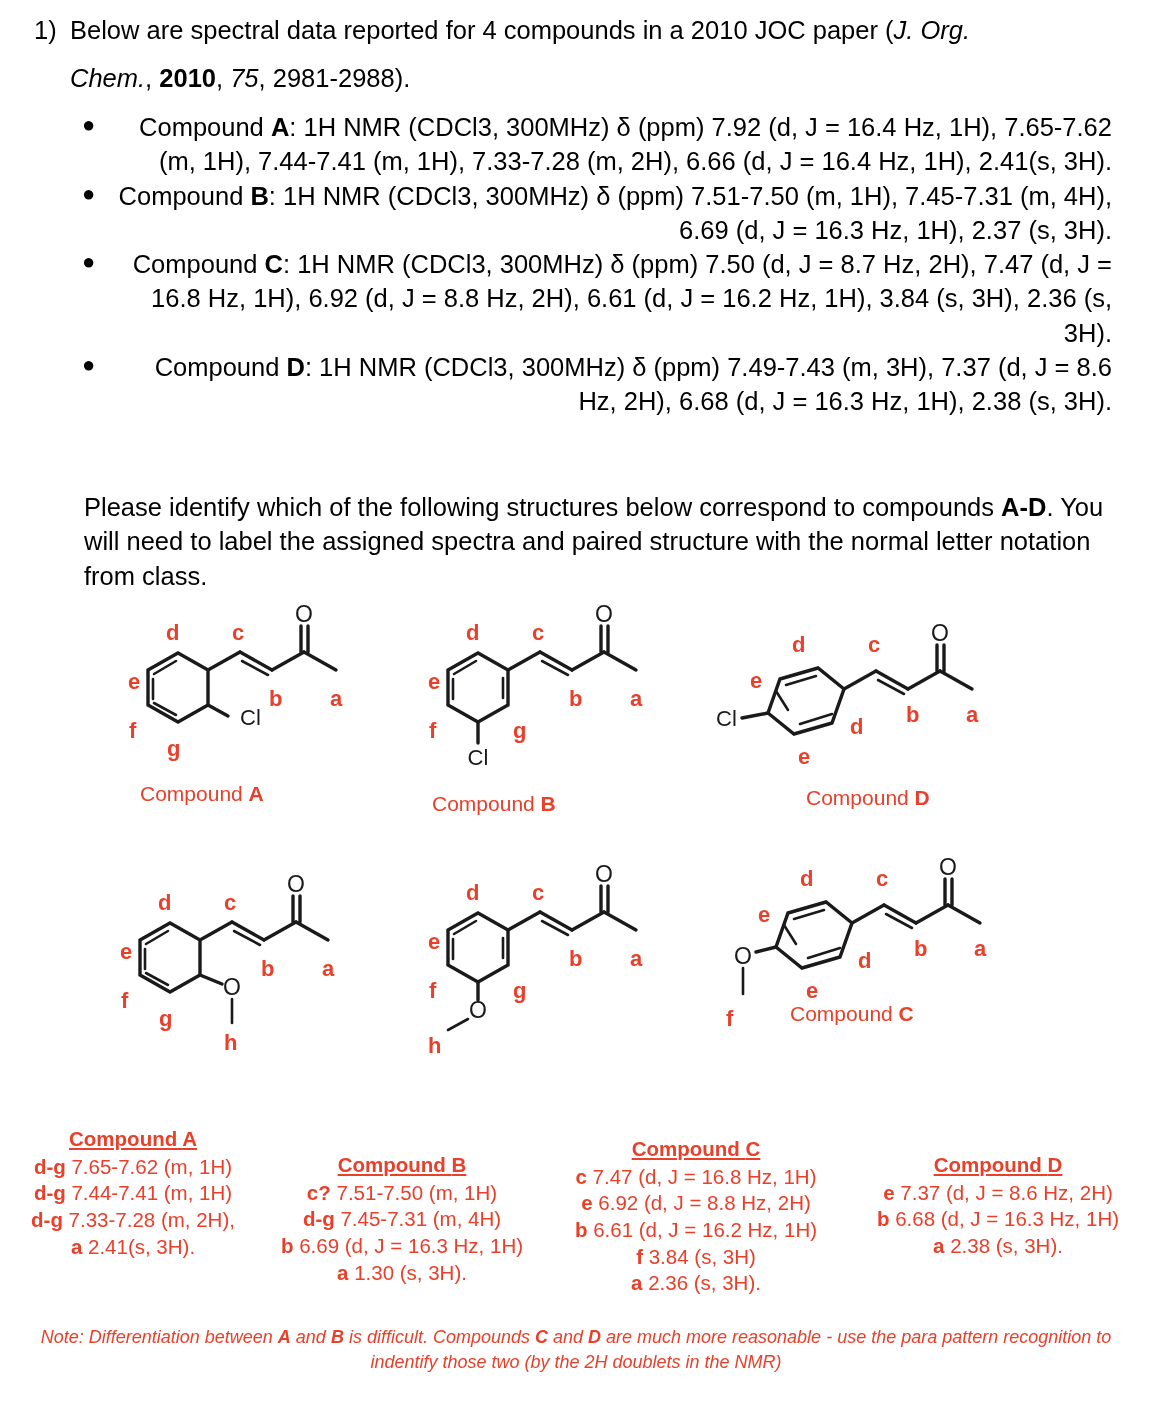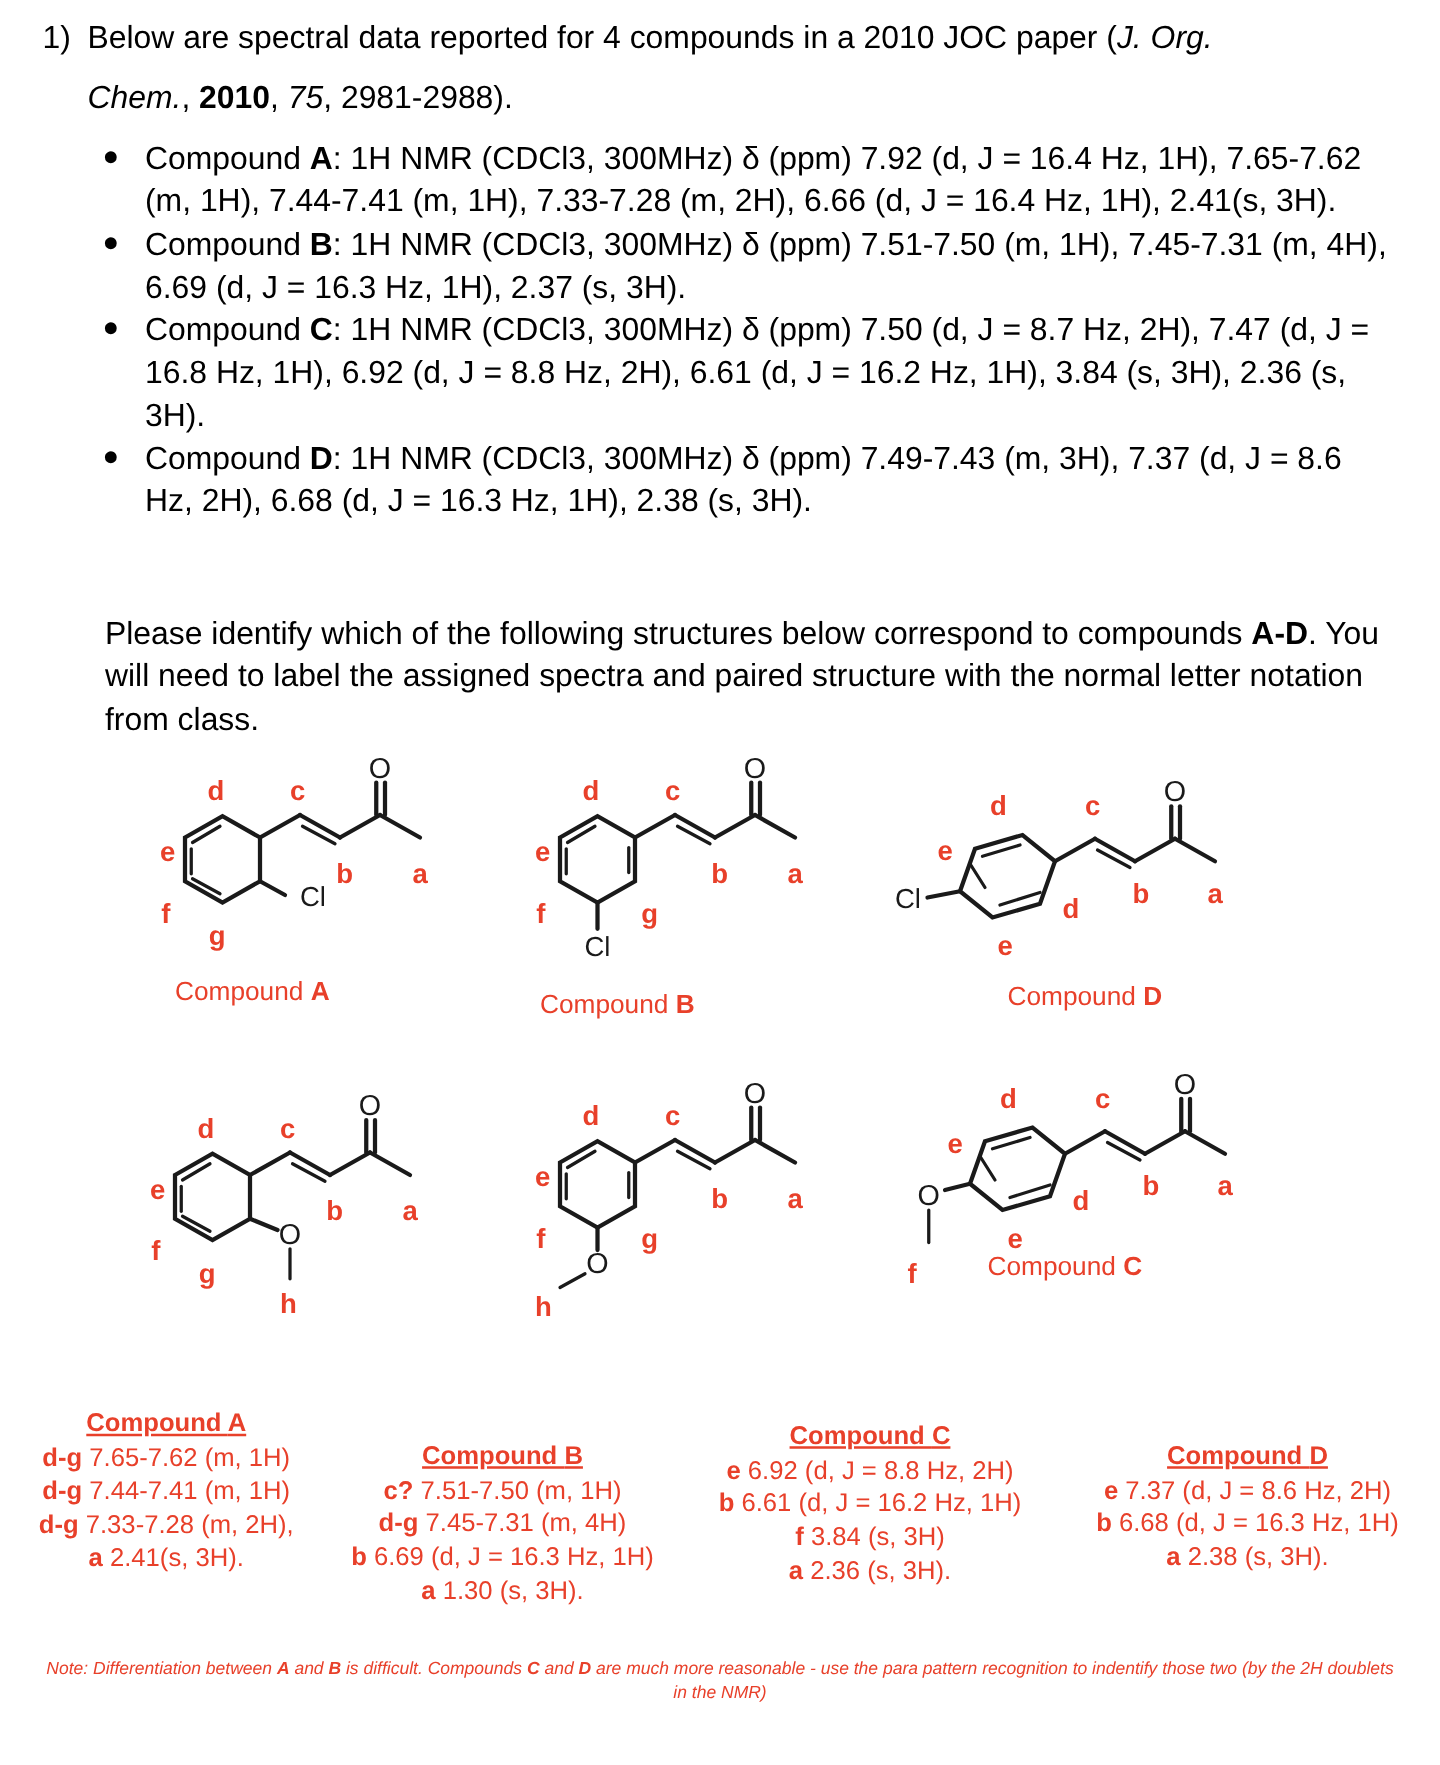--- a/index.html
+++ b/index.html
@@ -50,21 +50,21 @@
   .bullet-row {
     display: flex;
     align-items: flex-start;
     margin-bottom: 0px;
   }
   .bullet-dot {
     flex: 0 0 34px;
     font-size: 22px;
     line-height: 1.40;
   }
-  .bullet-body { flex: 1 1 auto; }
+  .bullet-body { flex: 1 1 auto; text-align: right; }
 
   .instructions {
     position: absolute;
     left: 84px;
     top: 490px;
     width: 1026px;
     font-size: 25.5px;
     line-height: 1.345;
   }
 
@@ -107,21 +107,21 @@
   .lab { font-weight: bold; }
 
   .note {
     position: absolute;
     left: 30px;
     top: 1325px;
     width: 1092px;
     text-align: center;
     color: #E8402A;
     font-style: italic;
-    font-size: 14px;
+    font-size: 18px;
     line-height: 1.38;
   }
 </style>
 </head>
 <body>
 
 <div class="question">
   <div class="q-line">
     <span class="q-num">1)</span>
     <span class="q-text"><span>Below are spectral data reported for 4 compounds in a 2010 JOC paper (</span><span class="italic">J. Org.</span></span>
@@ -367,20 +367,21 @@
 <div class="answer-key" style="left:262px; top:1152px; width:280px;">
   <span class="ak-title"><span>Compound </span><span>B</span></span>
   <span class="ak-row"><span class="lab">c?</span><span> 7.51-7.50 (m, 1H)</span></span>
   <span class="ak-row"><span class="lab">d-g</span><span> 7.45-7.31 (m, 4H)</span></span>
   <span class="ak-row"><span class="lab">b</span><span> 6.69 (d, J = 16.3 Hz, 1H)</span></span>
   <span class="ak-row"><span class="lab">a</span><span> 1.30 (s, 3H).</span></span>
 </div>
 
 <div class="answer-key" style="left:546px; top:1136px; width:300px;">
   <span class="ak-title"><span>Compound </span><span>C</span></span>
+  <span class="ak-row"><span class="lab">c</span><span> 7.47 (d, J = 16.8 Hz, 1H)</span></span>
   <span class="ak-row"><span class="lab">e</span><span> 6.92 (d, J = 8.8 Hz, 2H)</span></span>
   <span class="ak-row"><span class="lab">b</span><span> 6.61 (d, J = 16.2 Hz, 1H)</span></span>
   <span class="ak-row"><span class="lab">f</span><span> 3.84 (s, 3H)</span></span>
   <span class="ak-row"><span class="lab">a</span><span> 2.36 (s, 3H).</span></span>
 </div>
 
 <div class="answer-key" style="left:848px; top:1152px; width:300px;">
   <span class="ak-title"><span>Compound </span><span>D</span></span>
   <span class="ak-row"><span class="lab">e</span><span> 7.37 (d, J = 8.6 Hz, 2H)</span></span>
   <span class="ak-row"><span class="lab">b</span><span> 6.68 (d, J = 16.3 Hz, 1H)</span></span>

